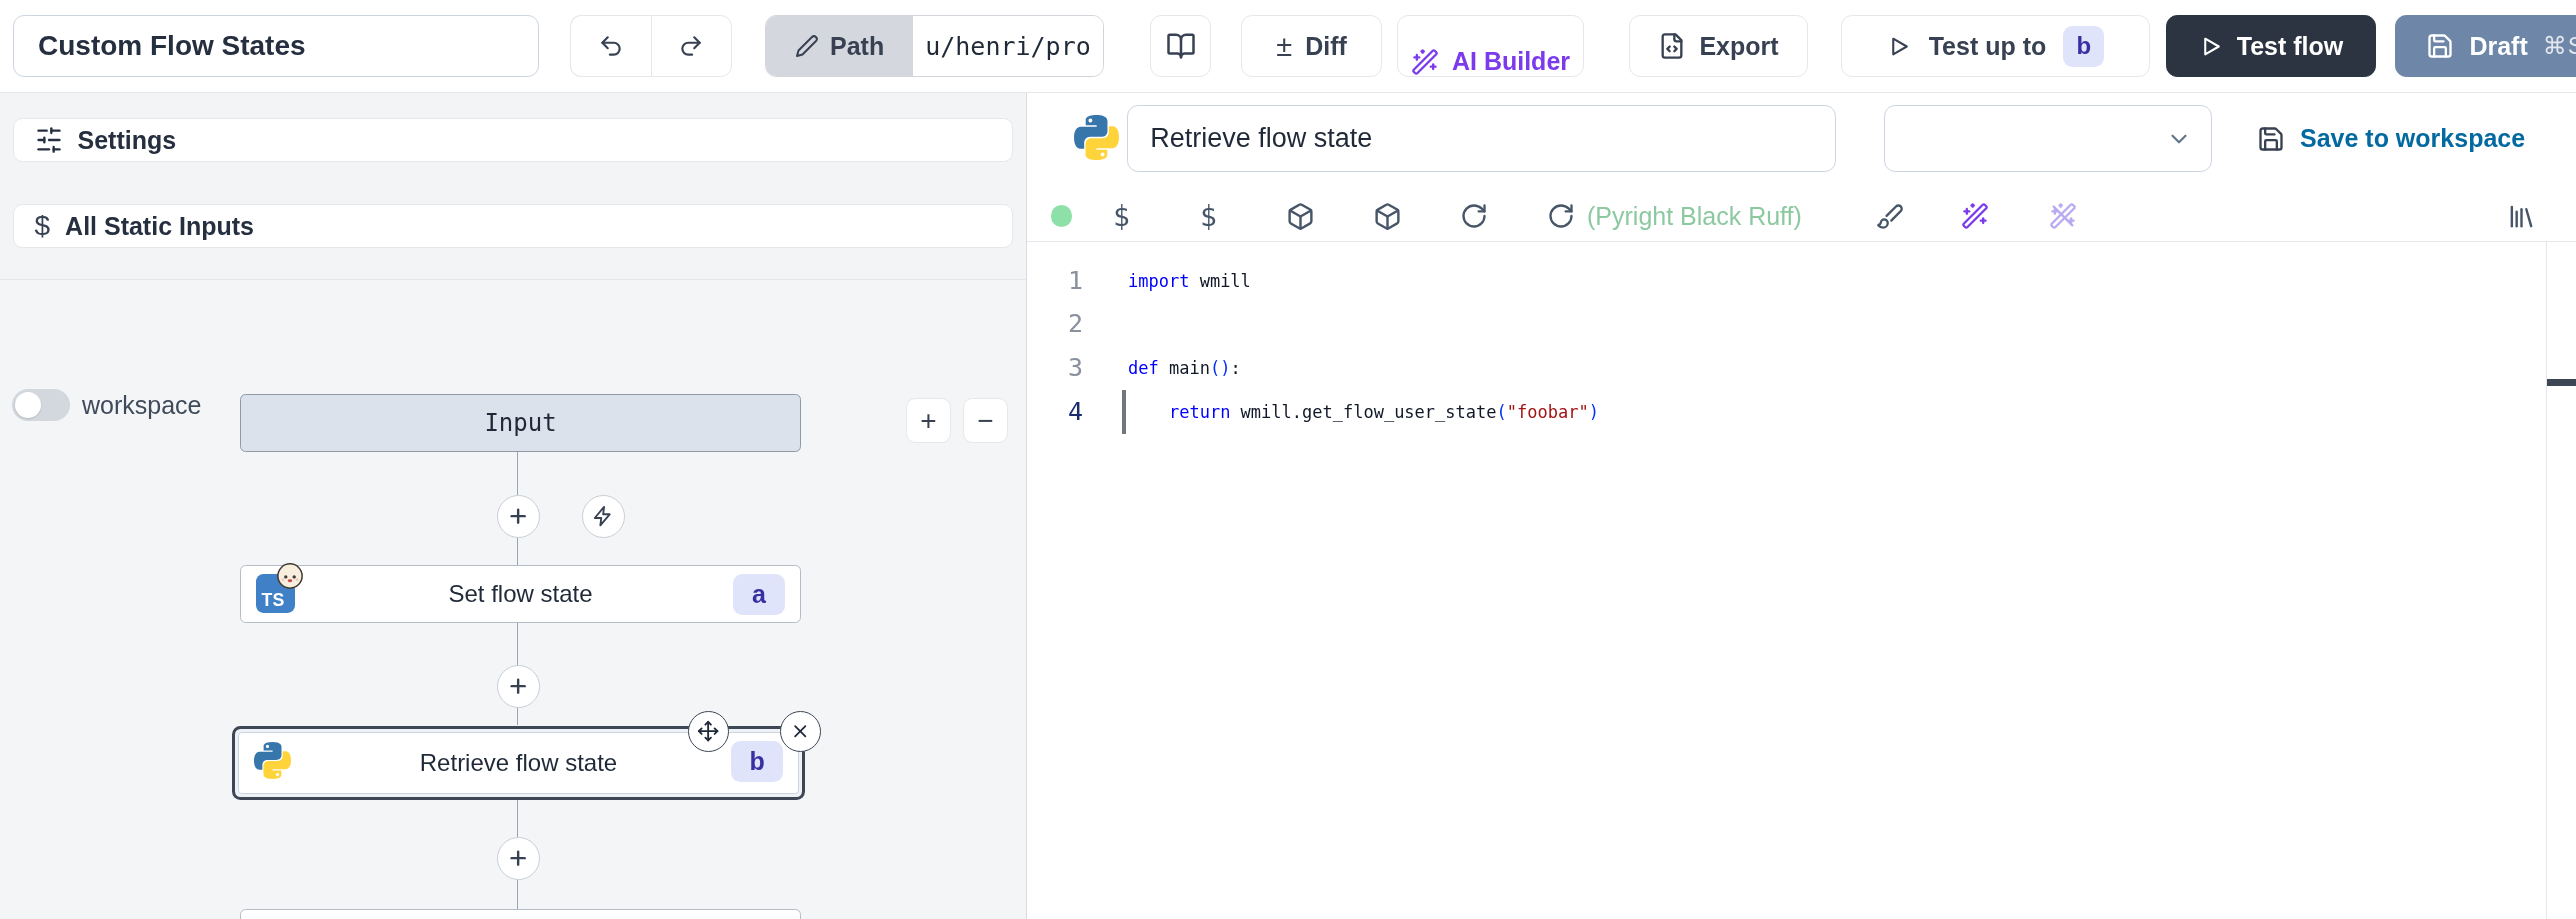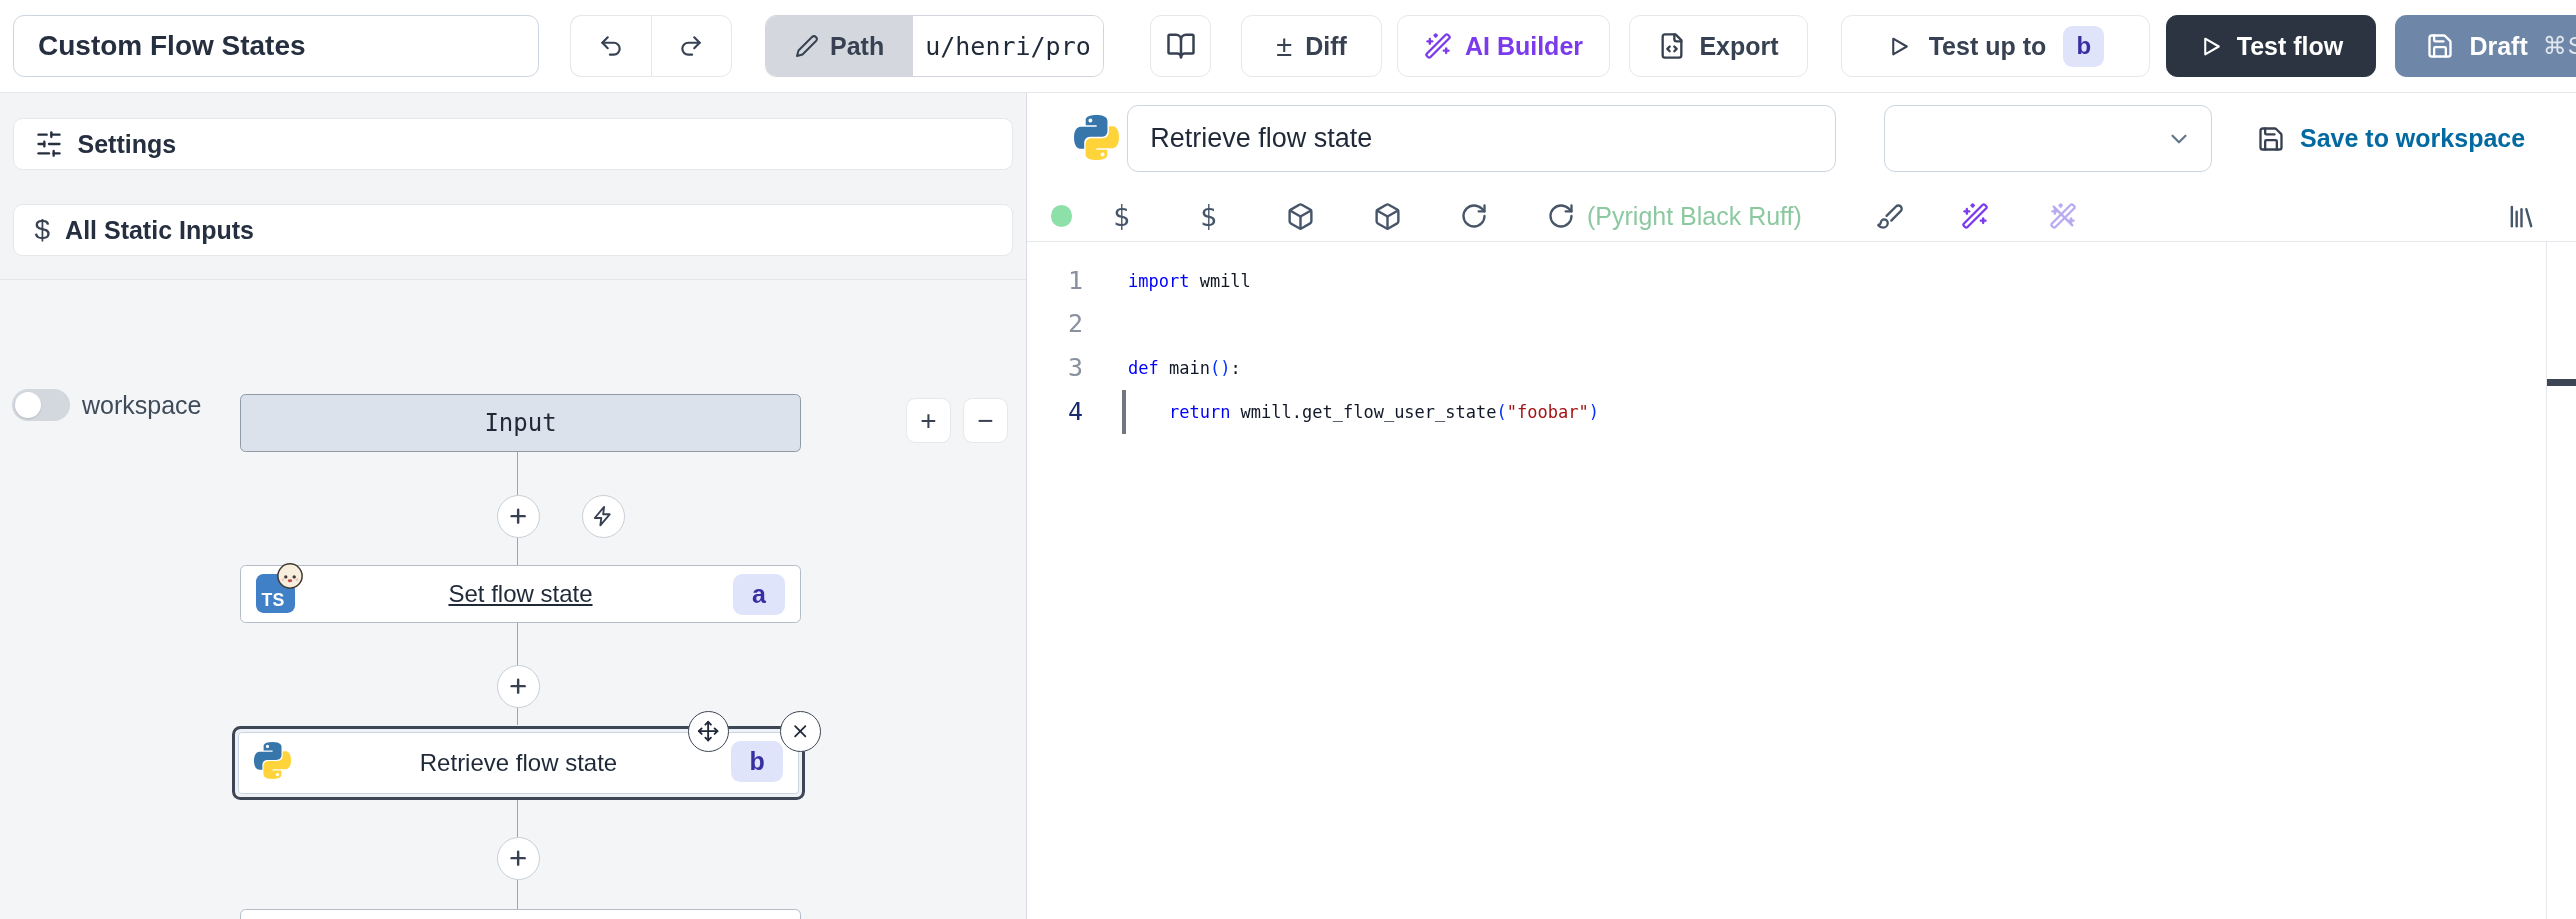--- a/index.html
+++ b/index.html
@@ -15,46 +15,46 @@
   .undo-redo { position:absolute; left:570px; top:15px; width:162px; height:62px; display:flex; }
   .undo-redo .half { flex:1; display:flex; align-items:center; justify-content:center; background:#fff; border:1.4px solid #e5e7eb; color:#374151; cursor:pointer; }
   .undo-redo .half:first-child { border-radius:11.2px 0 0 11.2px; border-right:none; }
   .undo-redo .half:last-child { border-radius:0 11.2px 11.2px 0; }
   .path-group { position:absolute; left:765px; top:15px; width:339px; height:62px; display:flex; border-radius:11.2px; overflow:hidden; border:1.4px solid #d1d5db; cursor:pointer; }
   .path-left { width:147px; background:#d4d8de; display:flex; align-items:center; justify-content:center; gap:11.2px; font-weight:700; font-size:25px; color:#374151; }
   .path-right { flex:1; background:#fff; display:flex; align-items:center; justify-content:center; font-size:25px; color:#1f2937; }
   .book-btn { position:absolute; left:1150px; top:15px; width:61px; height:62px; }
   .diff-btn { position:absolute; left:1241px; top:15px; width:141px; height:62px; }
   .diff-sym { font-size:29px; font-weight:400; }
-  .ai-btn { position:absolute; left:1397px; top:15px; width:213px; height:62px; color:#7c3aed; }
+  .ai-btn { position:absolute; left:1397px; top:15px; width:187px; height:62px; color:#7c3aed;align-items:flex-end; }
   .export-btn { position:absolute; left:1629px; top:15px; width:179px; height:62px; }
   .testupto-btn { position:absolute; left:1841px; top:15px; width:309px; height:62px; gap:17px; }
   .badge { display:flex; align-items:center; justify-content:center; background:#e0e4fb; color:#3730a3; font-weight:700; border-radius:9.3px; }
   .badge.topbar-b { width:41px; height:41px; font-size:24px; }
   .testflow-btn { position:absolute; left:2166px; top:15px; width:210px; height:62px; background:#2b3440; border-color:#2b3440; color:#fff; }
   .draft-btn { position:absolute; left:2395px; top:15px; width:221px; height:62px; background:#6e87a8; border-color:#6e87a8; color:#fff; gap:15px; }
   .draft-shortcut { font-weight:400; color:rgba(255,255,255,0.8); font-size:24px; letter-spacing:0.9px; }
 
   
   .left-panel { position:absolute; left:0; top:93px; width:1026px; height:826px; background:#f3f4f6; }
   .left-top { position:absolute; left:0; top:0; width:1026px; height:187px; border-bottom:1.4px solid #e2e5e9; }
-  .panel-card { position:absolute; left:13px; width:1000px; height:52px; background:#fff; border:1.4px solid #e5e7eb; border-radius:9.3px; display:flex; align-items:center; gap:15px; padding-left:20.5px; font-weight:700; font-size:25px; color:#252f3f; cursor:pointer; }
+  .panel-card { position:absolute; left:13px; width:1000px; height:44px; background:#fff; border:1.4px solid #e5e7eb; border-radius:9.3px; display:flex; align-items:center; gap:15px; padding-left:20.5px; font-weight:700; font-size:25px; color:#252f3f; cursor:pointer; }
   .card-settings { top:25px; }
   .card-inputs { top:111px; }
   .dollar-glyph { font-size:28px; font-weight:500; color:#374151; }
   .graph { position:absolute; left:0; top:187px; width:1026px; height:639px; background:#f4f5f7; }
   .toggle { position:absolute; left:12px; top:109px; width:58px; height:32px; background:#d3d7de; border-radius:16px; cursor:pointer; }
   .toggle .knob { position:absolute; left:2.8px; top:2.8px; width:26px; height:26px; background:#fff; border-radius:50%; box-shadow:0 0.9px 1.9px rgba(0,0,0,.15); }
   .toggle-label { position:absolute; left:82px; top:111px; font-size:25px; color:#3f4a5a; }
   .zoom-btn { position:absolute; top:118px; width:45px; height:45px; background:#fff; border:1.4px solid #e5e7eb; border-radius:9.3px; display:flex; align-items:center; justify-content:center; font-size:28px; color:#374151; cursor:pointer; }
   .zoom-in { left:906px; } .zoom-out { left:963px; }
   .edge { position:absolute; left:517px; width:1.4px; background:#9aa3ae; }
   .node { position:absolute; left:240px; width:561px; height:58px; background:#fff; border:1.4px solid #b3bcc7; border-radius:5.6px; display:flex; align-items:center; justify-content:center; font-size:24px; color:#1f2937; cursor:pointer; }
   .node-input { top:114px; background:#dbe2ec; border-color:#8f9aa8; }
-  .node-set { top:285px;text-decoration:underline; }
+  .node-set { top:285px; }
   .node-result { top:629px; }
   .node-sel-outer { position:absolute; left:232px; top:446px; width:573px; height:74px; border:3.7px solid #3d4654; border-radius:8.4px; padding:2.8px; background:#eef1f5; cursor:pointer; }
   .node-sel-inner { width:100%; height:100%; background:#fff; border:0.9px solid #cbd5e1; border-radius:3.7px; display:flex; align-items:center; justify-content:center; font-size:24px; color:#1f2937; position:relative; }
   .edge-circle { position:absolute; width:43px; height:43px; border-radius:50%; background:#fff; border:1.4px solid #c8ced6; display:flex; align-items:center; justify-content:center; color:#374151; cursor:pointer; }
   .node-action-circle { position:absolute; width:41px; height:41px; border-radius:50%; background:#fff; border:1.9px solid #3d4654; display:flex; align-items:center; justify-content:center; color:#1f2937; cursor:pointer; z-index:5; }
   .ts-icon { position:absolute; left:15px; top:8.4px; width:39px; height:39px; background:#4080c6; border-radius:7.4px; color:#fff; font-weight:700; font-size:17.7px; display:flex; align-items:flex-end; padding:2.8px 0 2.8px 5.6px; }
   .bun-icon { position:absolute; left:35px; top:-3.7px; width:28px; height:28px; }
   .py-icon-node { position:absolute; left:15px; top:9.3px; width:37px; height:37px; }
   .node-badge { position:absolute; right:15px; top:8.4px; width:52px; height:41px; font-size:25px; }
   .divider-v { position:absolute; left:1026px; top:93px; width:1.9px; height:826px; background:#d7dadf; }

